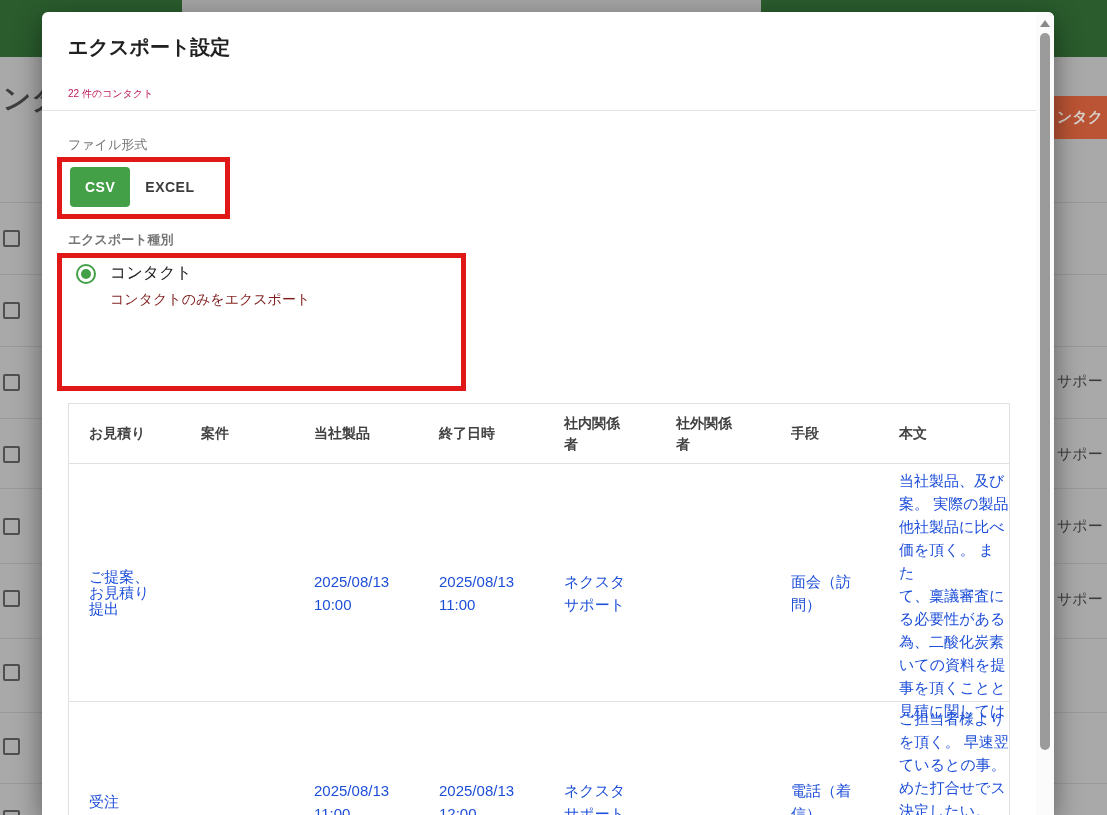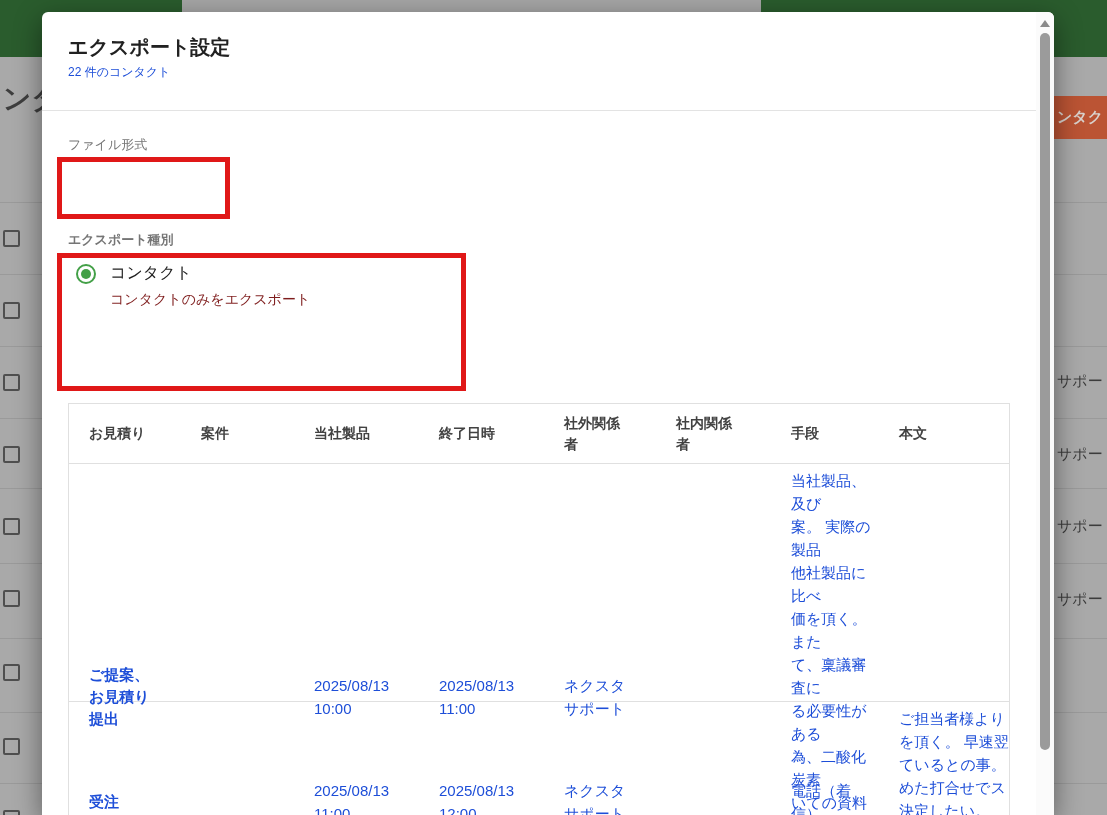--- a/index.html
+++ b/index.html
@@ -12,21 +12,21 @@
   .bg-header-panel { position:absolute; left:182px; top:0; width:579px; height:57px; background:#a6a6a6; }
   .bg-heading { position:absolute; left:-26px; top:80px; font-size:28px; font-weight:600; color:#3e3e3e; white-space:nowrap; }
   .bg-divider { position:absolute; left:0; width:1107px; height:1px; background:#9a9a9a; }
   .bg-checkbox { position:absolute; left:3px; width:17px; height:17px; border:2px solid #4f4f4f; border-radius:2px; background:transparent; }
   .bg-rowlabel { position:absolute; left:1057px; font-size:15px; color:#3c3c3c; white-space:nowrap; }
   .bg-orange-btn { position:absolute; left:995px; top:96px; width:140px; height:43px; background:#bb5434; border-radius:4px; color:#d9d2cd; font-size:15px; font-weight:700; display:flex; align-items:center; justify-content:center; white-space:nowrap; }
 
   
   #modal { position:absolute; left:42px; top:12px; width:1012px; height:803px; background:#ffffff; border-radius:6px 6px 0 0; box-shadow:0 8px 28px rgba(0,0,0,0.45); z-index:10; }
   .m-title { position:absolute; left:26px; top:22px; font-size:20px; font-weight:700; color:#212121; }
-  .m-subtitle { position:absolute; left:26px; top:52px; font-size:12px; color:#1d4ed8; }
+  .m-subtitle { position:absolute; left:26px; top:75px; font-size:10px; color:#be185d; }
   .m-divider { position:absolute; left:0; top:98px; width:994px; height:1px; background:#e3e3e3; }
   .section-label { position:absolute; left:26px; font-size:13px; color:#757575;text-align:center; }
   #lbl-format { top:124px; }
   #lbl-type { top:219px;font-weight:bold; }
 
   
   #format-toggle { position:absolute; left:28px; top:155px; display:flex; align-items:center; }
   .toggle-btn { height:40px; min-width:57px; padding:0 15px; border:none; background:#fff; color:#3c3c3c; font-family:inherit; font-size:14px; font-weight:700; letter-spacing:0.5px; border-radius:4px; cursor:pointer; }
   .toggle-btn.selected { background:#43a047; color:#ffffff; }
 
@@ -48,21 +48,21 @@
   
   #preview-table { position:absolute; left:26px; top:391px; width:942px; border:1px solid #e0e0e0; border-bottom:none; overflow:hidden; background:#fff; }
   .tr { display:grid; grid-template-columns:112px 113px 125px 125px 112px 115px 108px minmax(0,1fr); align-items:center; }
   .thead { height:59px; }
   .th { padding-left:20px; font-size:14px; font-weight:700; color:#424242; line-height:21px; }
   .th .wrap { display:inline-block; max-width:62px; }
   .trow { border-top:1px solid #e0e0e0; }
   .row-0 { height:238px; }
   .row-1 { height:200px; }
   .td { padding-left:20px; font-size:15px; color:#1d4ed8; line-height:23px; white-space:pre-line; align-self:center; }
-  .col-title { line-height:22px;font-weight:bold; }
+  .col-title { line-height:16px; }
   .col-body { align-self:start; padding-top:5px; }
 
   
   #scrollbar { position:absolute; right:0; top:0; width:18px; height:803px; background:#fbfbfb; border-radius:0 6px 0 0; }
   #scroll-up { position:absolute; left:4px; top:8px; width:0; height:0; border-left:5px solid transparent; border-right:5px solid transparent; border-bottom:7px solid #8a8a8a; }
   #scroll-thumb { position:absolute; left:4px; top:21px; width:10px; height:717px; background:#9b9b9b; border-radius:5px; }
 </style>
 </head>
 <body>
 
@@ -97,58 +97,64 @@
       <div class="bg-rowlabel" style="top: 590px;">サポート</div>
     </div>
 </div>
 
 <div id="modal">
   <div class="m-title">エクスポート設定</div>
   <div class="m-subtitle">22 件のコンタクト</div>
   <div class="m-divider"></div>
 
   <div class="section-label" id="lbl-format">ファイル形式</div>
+  <div id="format-toggle">
+      <button class="toggle-btn selected">CSV</button>
+      <button class="toggle-btn">EXCEL</button>
+    </div>
   <div class="hl-box" id="hl-format"></div>
 
   <div class="section-label" id="lbl-type">エクスポート種別</div>
   <div id="type-group">
       <div class="radio-option selected">
         <div class="radio-circle"></div>
         <div class="radio-texts">
           <div class="radio-label">コンタクト</div>
           <div class="radio-desc">コンタクトのみをエクスポート</div>
         </div>
       </div>
     </div>
   <div class="hl-box" id="hl-type"></div>
 
   <div id="preview-table">
     <div class="tr thead" id="table-head">
         <div class="th">お見積り</div>
         <div class="th">案件</div>
         <div class="th">当社製品</div>
         <div class="th">終了日時</div>
+        <div class="th"><span class="wrap">社内関係者</span></div>
         <div class="th"><span class="wrap">社外関係者</span></div>
-        <div class="th"><span class="wrap">社内関係者</span></div>
         <div class="th">手段</div>
         <div class="th">本文</div>
       </div>
     <div id="table-body">
         <div class="tr trow row-0">
           <div class="td col-title">ご提案、
 お見積り
 提出</div>
           <div class="td col-case"></div>
           <div class="td col-start">2025/08/13
 10:00</div>
           <div class="td col-end">2025/08/13
 11:00</div>
           <div class="td col-internal">ネクスタ
 サポート</div>
           <div class="td col-external"></div>
+          <div class="td col-method">面会（訪
+問）</div>
           <div class="td col-body">当社製品、及び
 案。 実際の製品
 他社製品に比べ
 価を頂く。 また
 て、稟議審査に
 る必要性がある
 為、二酸化炭素
 いての資料を提
 事を頂くことと
 見積に関しては</div>

